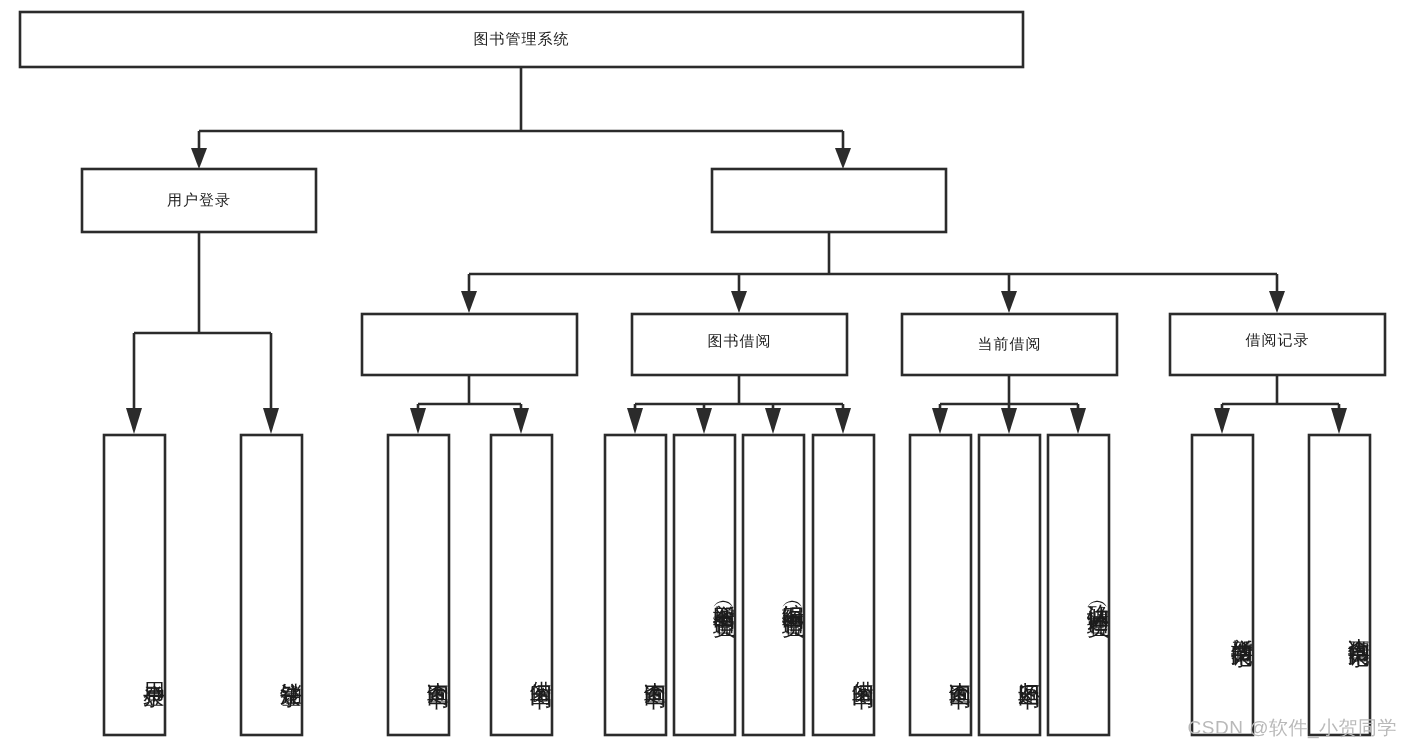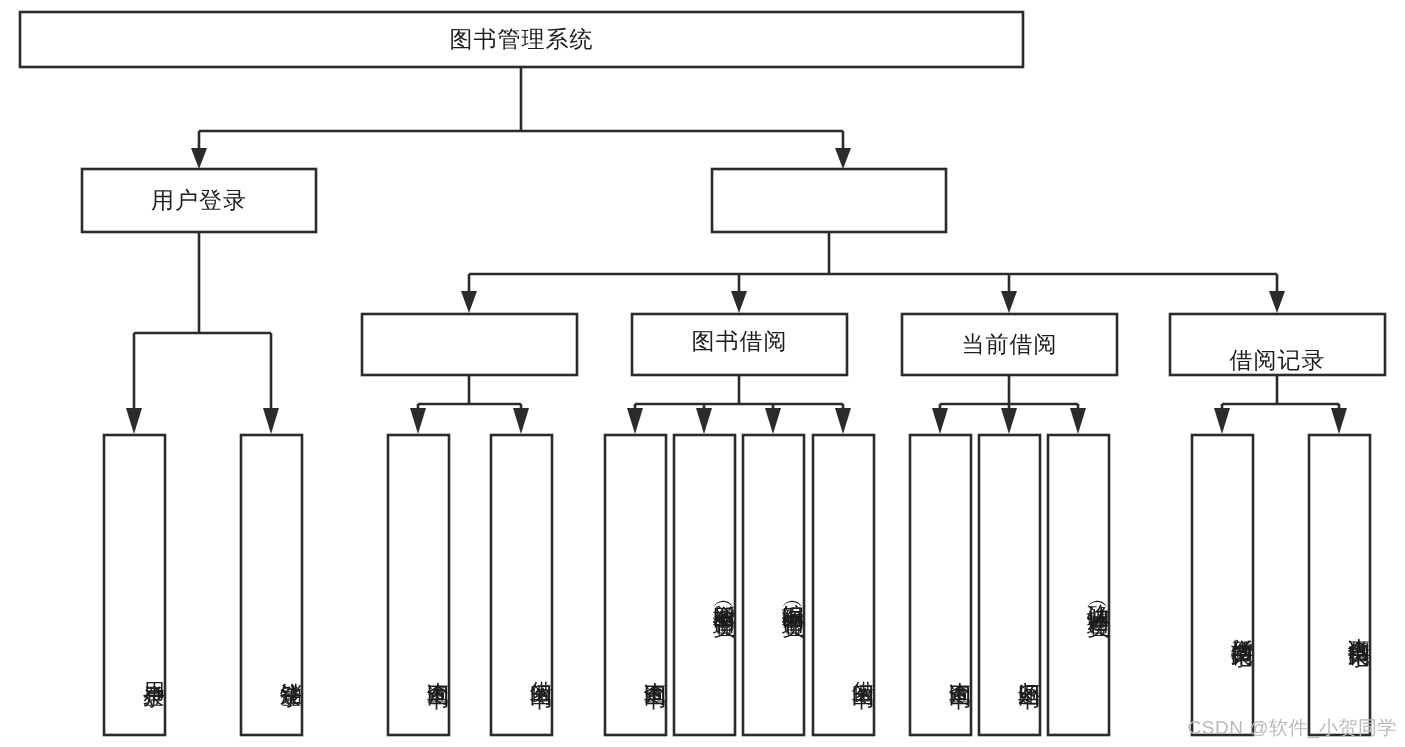--- a/index.html
+++ b/index.html
@@ -57,21 +57,21 @@
     letter-spacing: 2px;
     white-space: nowrap;
     pointer-events: none;
   }
   .htext-wrap {
     position: absolute;
     display: flex;
     align-items: center;
     justify-content: center;
     font-family: "Liberation Sans", "DejaVu Sans", sans-serif;
-    font-size: 23px;
+    font-size: 15px;
     color: #1c1c1c;
     letter-spacing: 1px;
     white-space: nowrap;
     pointer-events: none;
   }
   #watermark {
     position: absolute;
     right: 8px;
     bottom: 6px;
     font-family: "Liberation Sans", "DejaVu Sans", sans-serif;
@@ -196,21 +196,21 @@
     <rect class="node-box" x="1192" y="435" width="61" height="300"></rect>
     <rect class="node-box" x="1309" y="435" width="61" height="300"></rect>
   </svg>
 
   <div class="htext-wrap" style="left:20px; top:12px; width:1003px; height:55px;">图书管理系统</div>
 
   <div class="htext-wrap" style="left:82px; top:169px; width:234px; height:63px;">用户登录</div>
 
   <div class="htext-wrap" style="left:632px; top:314px; width:215px; height:55px;">图书借阅</div>
   <div class="htext-wrap" style="left:902px; top:314px; width:215px; height:61px;">当前借阅</div>
-  <div class="htext-wrap" style="left:1170px; top:314px; width:215px; height:53px;margin-top:20px;">借阅记录</div>
+  <div class="htext-wrap" style="left:1170px; top:314px; width:215px; height:53px;">借阅记录</div>
 
   <div class="vtext-wrap" style="left:104px; top:435px; width:61px; height:300px; padding-top:83px;">用户登录</div>
   <div class="vtext-wrap" style="left:241px; top:435px; width:61px; height:300px; padding-top:83px;">注销登录</div>
 
   <div class="vtext-wrap" style="left:388px; top:435px; width:61px; height:300px; padding-top:83px;">查询图书</div>
   <div class="vtext-wrap" style="left:491px; top:435px; width:61px; height:300px; padding-top:83px;">借阅图书</div>
 
   <div class="vtext-wrap" style="left:605px; top:435px; width:61px; height:300px; padding-top:83px;">查询图书</div>
   <div class="vtext-wrap" style="left:674px; top:435px; width:61px; height:300px; padding-top:10px;">新增图书（管理员）</div>
   <div class="vtext-wrap" style="left:743px; top:435px; width:61px; height:300px; padding-top:10px;">编辑图书（管理员）</div>

